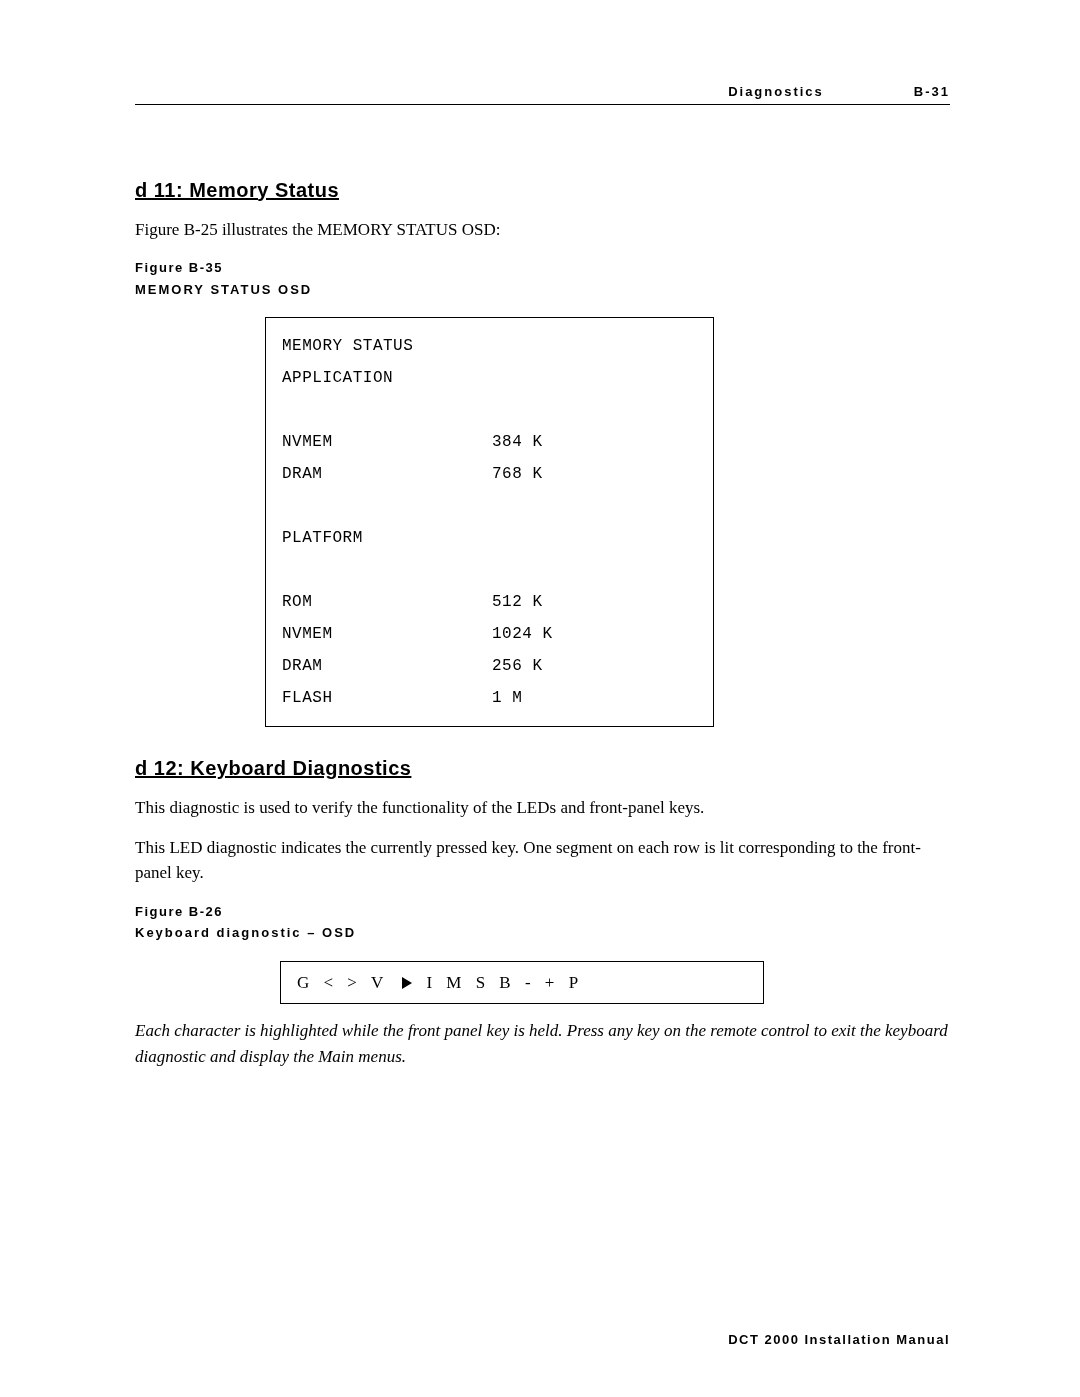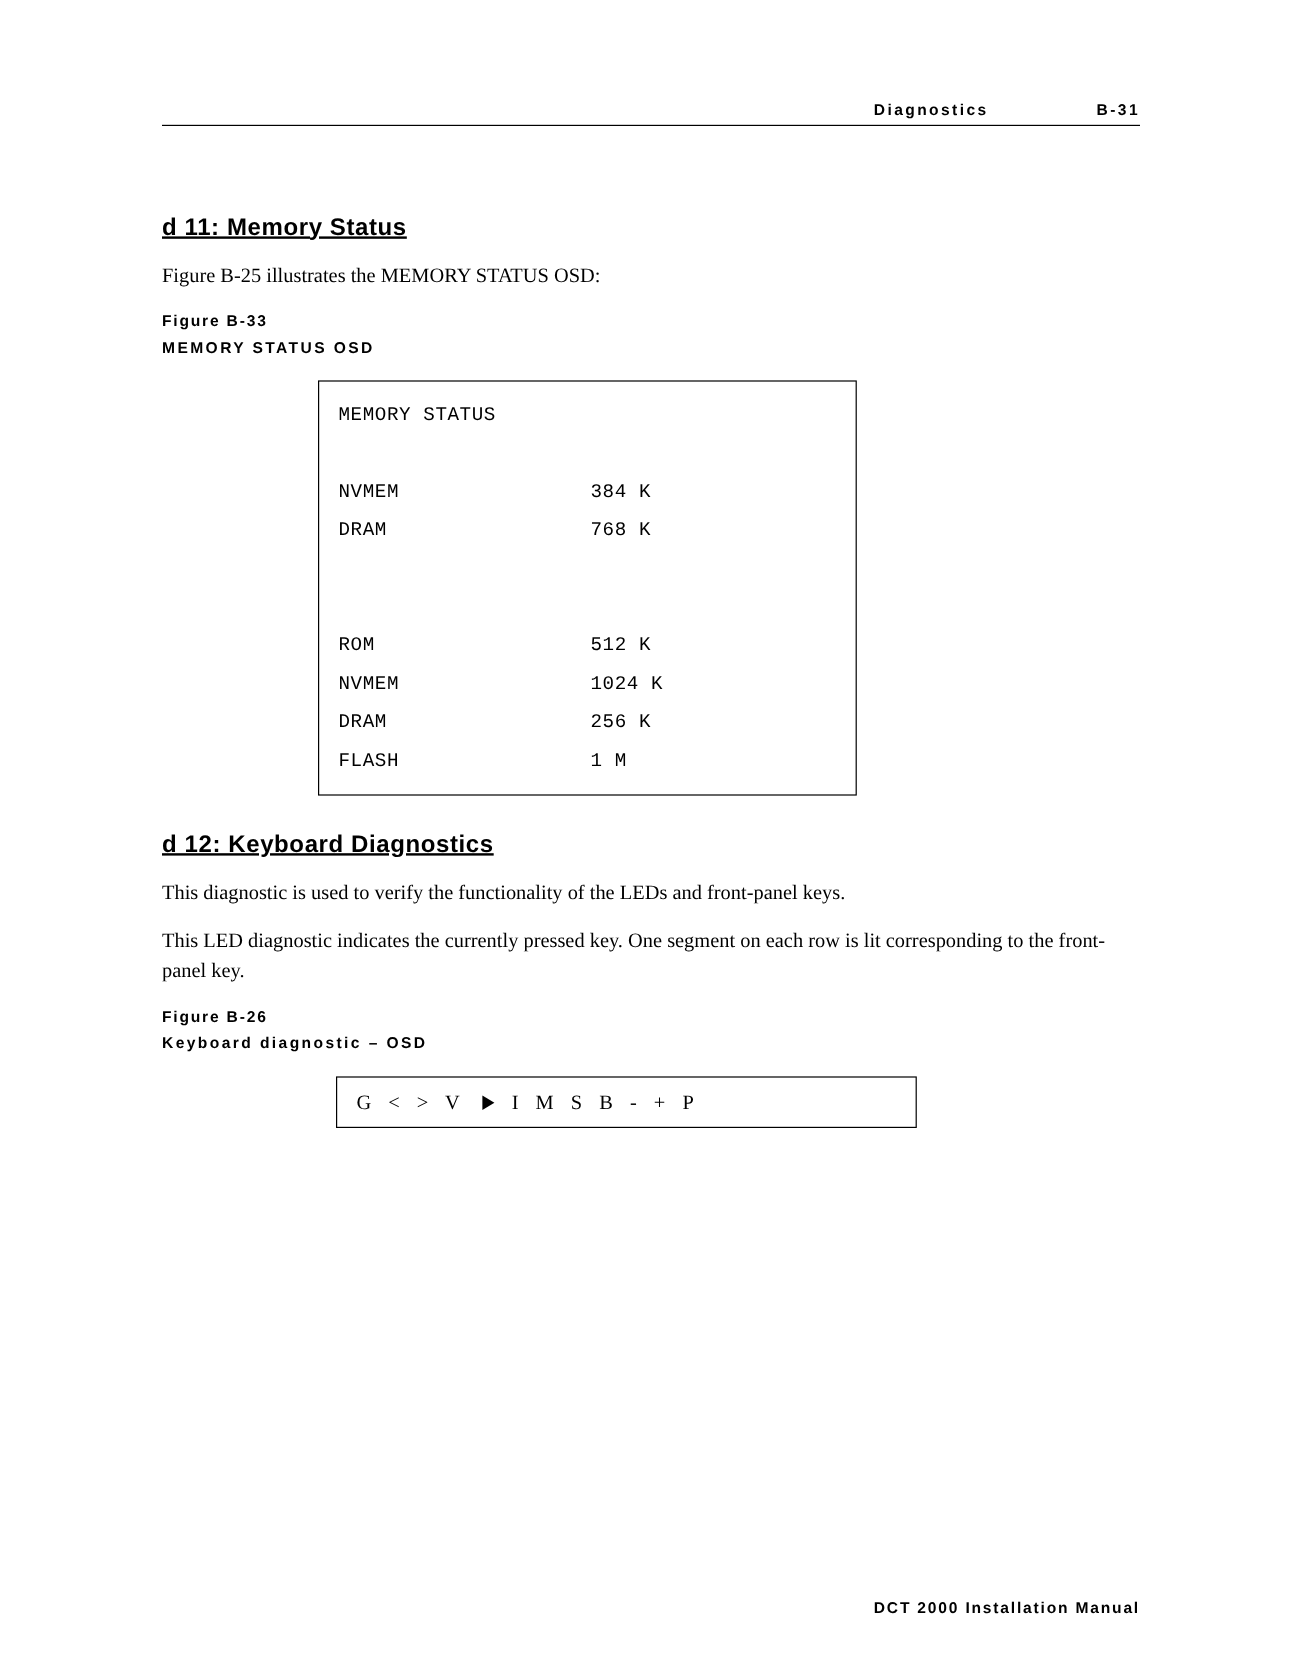--- a/index.html
+++ b/index.html
@@ -122,37 +122,43 @@
 <div class="page">
   <div class="header-row">
     <span class="section-name">Diagnostics</span>
     <span class="page-num">B-31</span>
   </div>
   <div class="header-divider"></div>
 
   <h2 class="section-heading">d 11: Memory Status</h2>
   <p class="body">Figure B-25 illustrates the MEMORY STATUS OSD:</p>
 
-  <div class="figure-label">Figure B-33</div>
+  <div class="figure-label">Figure B-35</div>
   <div class="figure-caption">MEMORY STATUS OSD</div>
 
   <div class="osd-box">
     <div class="row">
         <span>MEMORY STATUS</span>
+      </div>
+    <div class="row">
+        <span>APPLICATION</span>
       </div>
     <div class="row">&nbsp;</div>
     <div class="row">
       <span class="label">NVMEM</span>
       <span>384 K</span>
     </div>
     <div class="row">
       <span class="label">DRAM</span>
       <span>768 K</span>
     </div>
     <div class="row">&nbsp;</div>
+    <div class="row">
+        <span>PLATFORM</span>
+      </div>
     <div class="row">&nbsp;</div>
     <div class="row">
       <span class="label">ROM</span>
       <span>512 K</span>
     </div>
     <div class="row">
       <span class="label">NVMEM</span>
       <span>1024 K</span>
     </div>
     <div class="row">
@@ -169,15 +175,16 @@
   <p class="body">This diagnostic is used to verify the functionality of the LEDs and front-panel keys.</p>
   <p class="body">This LED diagnostic indicates the currently pressed key. One segment on each row is lit corresponding to the front-panel key.</p>
 
   <div class="figure-label">Figure B-26</div>
   <div class="figure-caption">Keyboard diagnostic – OSD</div>
 
   <div class="osd-box2">
     <span>G  &lt;  &gt;  V </span><span class="tri-icon"></span><span> I M  S  B  -  +  P</span>
   </div>
 
+  <p class="italic-note">Each character is highlighted while the front panel key is held. Press any key on the remote control to exit the keyboard diagnostic and display the Main menus.</p>
 </div>
 
 <div class="footer">DCT 2000 Installation Manual</div>
 
 </body></html>

